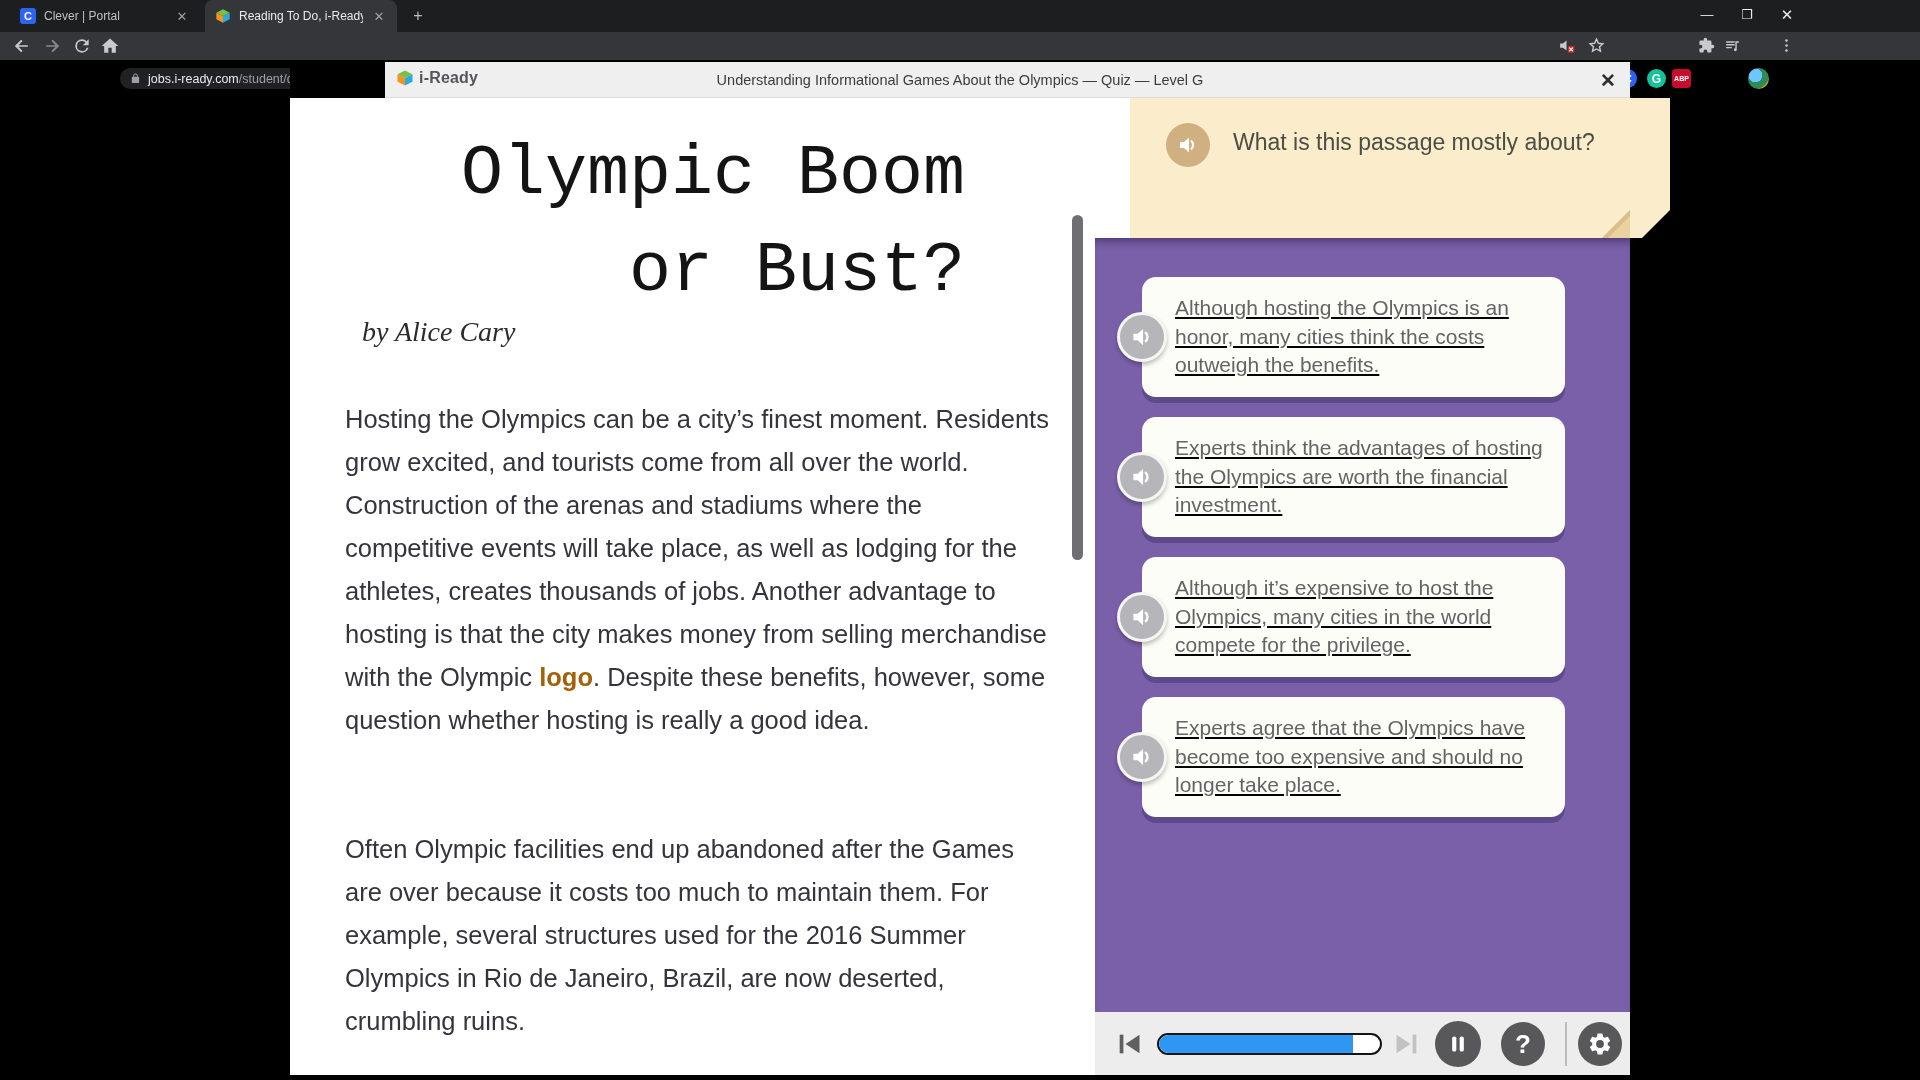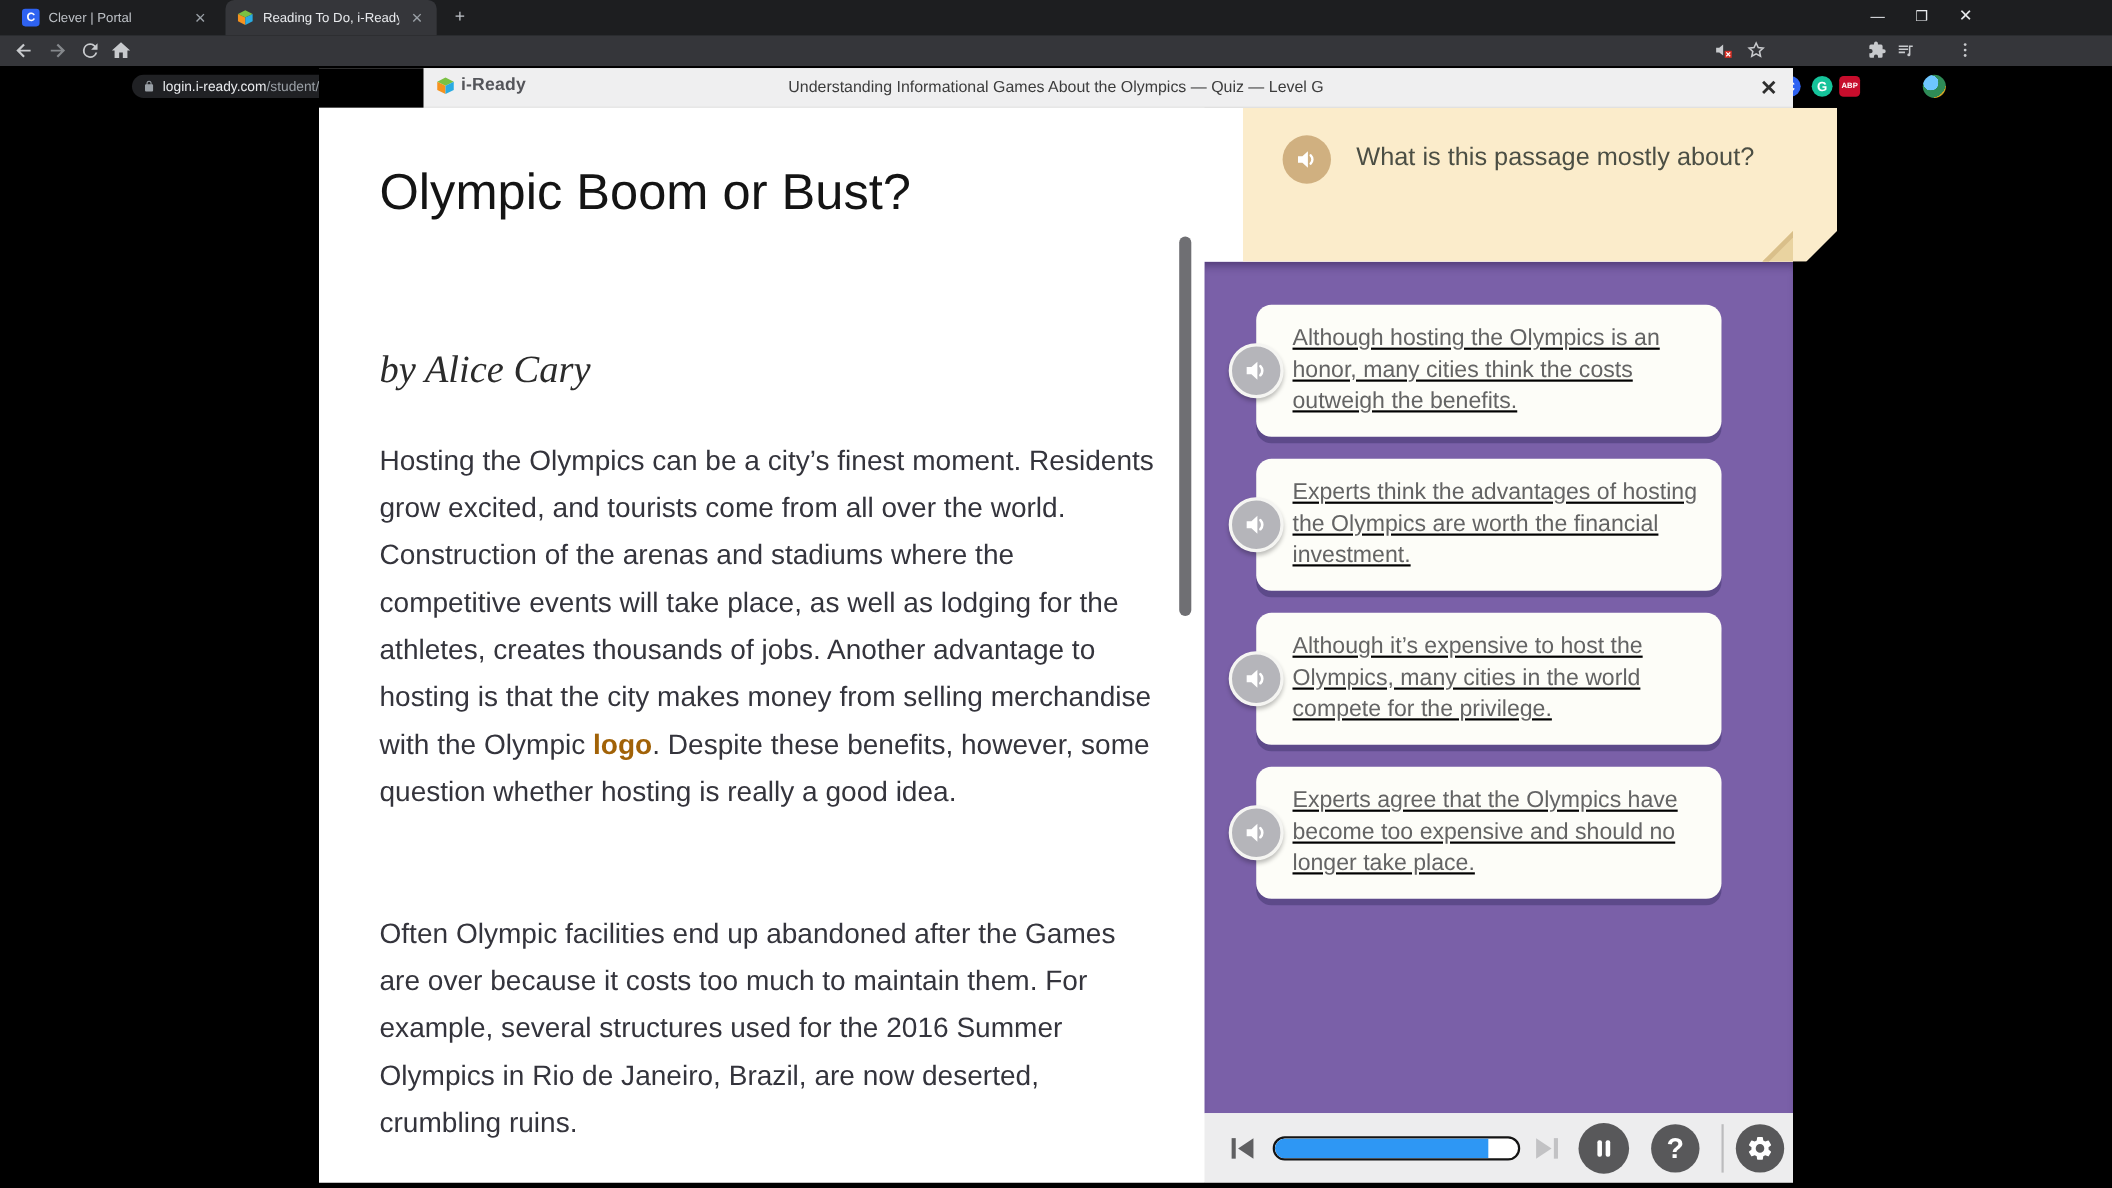--- a/index.html
+++ b/index.html
@@ -26,22 +26,22 @@
   #app { position:absolute; left:290px; top:62px; width:1340px; height:1013px; background:#fff; }
   #app-header { position:absolute; left:0; top:0; width:1340px; height:36px; background:#efeff0; border-bottom:1px solid #dcdcdc; }
   #masked { position:absolute; left:0; top:0; width:95px; height:36px; background:#000; }
   #logo { position:absolute; left:106px; top:7px; display:flex; align-items:flex-start; gap:5px; }
   #logo span { font-size:16px; font-weight:bold; color:#54555a; letter-spacing:.2px; }
   #quiz-title { position:absolute; left:0; top:0; width:1340px; height:36px; text-align:center; line-height:36px; font-size:14.5px; color:#3c3c3c; }
   #lesson-close { position:absolute; right:10px; top:7px; width:24px; height:24px; font-size:19px; font-weight:bold; color:#2e2e2e; text-align:center; line-height:24px; cursor:pointer; }
 
   
   #passage { position:absolute; left:0; top:36px; width:805px; height:977px; background:#fff; }
-  #passage h1 { position:absolute; left:55px; top:28px; width:620px; font-family:Liberation Sans, sans-serif; font-weight:normal; font-size:46px; line-height:97px; color:#141414; }
-  #byline { position:absolute; left:55px; top:218px; font-family:"Liberation Serif",serif; font-style:italic; font-size:35px; color:#2b2b2b; }
+  #passage h1 { position:absolute; left:55px; top:28px; width:620px; font-family:Liberation Mono, monospace; font-weight:normal; font-size:70px; line-height:97px; color:#141414;text-align:right; }
+  #byline { position:absolute; left:72px; top:218px; font-family:"Liberation Serif",serif; font-style:italic; font-size:28px; color:#2b2b2b; }
   .para { position:absolute; left:55px; width:712px; font-size:25.5px; line-height:43px; color:#34343c; }
   #para1 { top:300px; }
   #para2 { top:730px; }
   .textlink { color:#a16207; font-weight:bold; text-decoration:none; }
   #scroll-thumb { position:absolute; left:782px; top:153px; width:11px; height:345px; background:#6f6f73; border-radius:6px; }
 
   
   #rightcol { position:absolute; left:800px; top:36px; width:540px; height:977px; }
   #purple-panel { position:absolute; left:5px; top:140px; width:535px; height:774px; background:#7a60a8; box-shadow:inset 0 8px 9px -5px rgba(40,20,70,.55); }
   #question-panel { position:absolute; left:0; top:0; width:540px; height:140px; background:#fbeccb; clip-path:polygon(0 0,100% 0,100% calc(100% - 28px),calc(100% - 28px) 100%,0 100%);margin-left:40px; }
@@ -96,21 +96,21 @@
       <path d="M17.65 6.35A7.96 7.96 0 0 0 12 4a8 8 0 1 0 7.73 10h-2.08A6 6 0 1 1 12 6c1.66 0 3.14.69 4.22 1.78L13 11h7V4l-2.35 2.35z"></path>
     </svg>
   <svg class="navic" style="left:100px;" viewBox="0 0 24 24">
       <path d="M10 20v-6h4v6h5v-8h3L12 3 2 12h3v8z"></path>
     </svg>
 
   <div id="urlbar">
     <svg width="11" height="13" viewBox="0 0 24 24" fill="#9aa0a6">
         <path d="M18 8h-1V6a5 5 0 0 0-10 0v2H6a2 2 0 0 0-2 2v10a2 2 0 0 0 2 2h12a2 2 0 0 0 2-2V10a2 2 0 0 0-2-2zM9 6a3 3 0 0 1 6 0v2H9V6z"></path>
       </svg>
-    <span id="urltext"><span>login.i-ready.com</span><span class="path">/student/dashboard/home</span></span>
+    <span id="urltext"><span>jobs.i-ready.com</span><span class="path">/student/dashboard/home</span></span>
   </div>
 
   <svg class="navic" style="left:1558px; top:5px; width:17px; height:17px;" viewBox="0 0 24 24">
       <path d="M3 9v6h4l5 4V5L7 9H3z"></path>
       <rect x="14" y="13" width="9" height="9" fill="#d93025"></rect>
       <path d="M16 15l5 5m0-5l-5 5" stroke="#fff" stroke-width="1.6"></path>
     </svg>
   <svg class="navic" style="left:1588px; top:5px; width:17px; height:17px; fill:none; stroke:#c8cacd; stroke-width:2;" viewBox="0 0 24 24">
       <path d="M12 3l2.7 5.8 6.3.7-4.7 4.3 1.3 6.2L12 16.9 6.4 20l1.3-6.2L3 9.5l6.3-.7z"></path>
     </svg>

